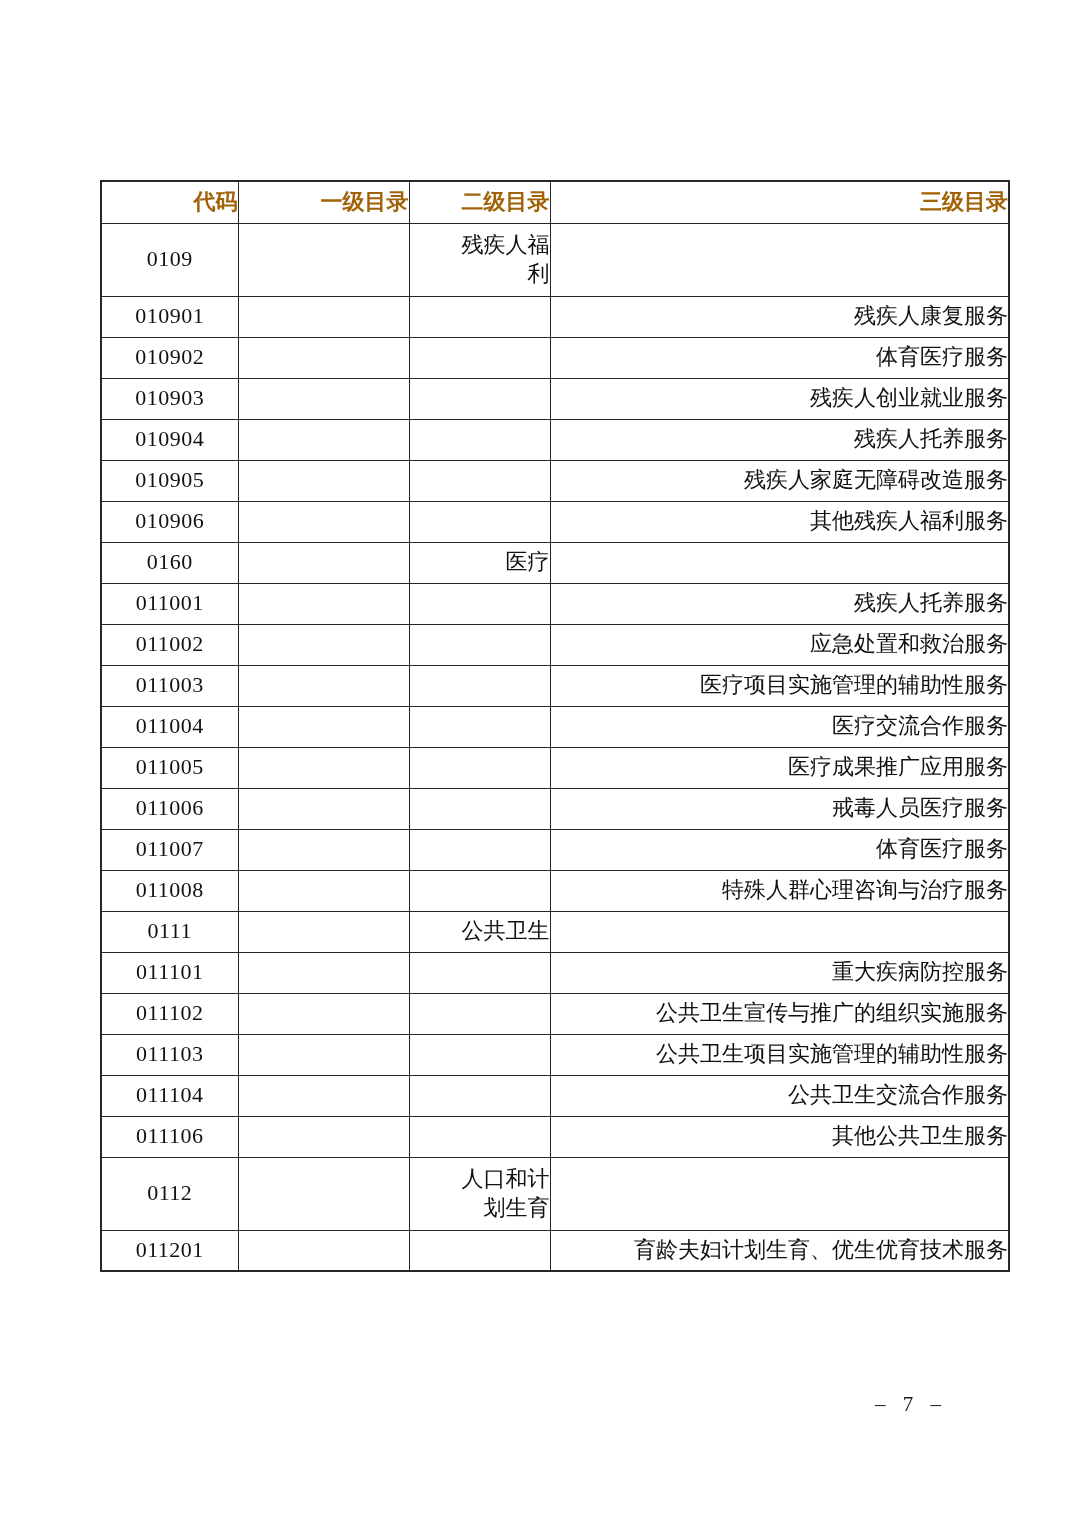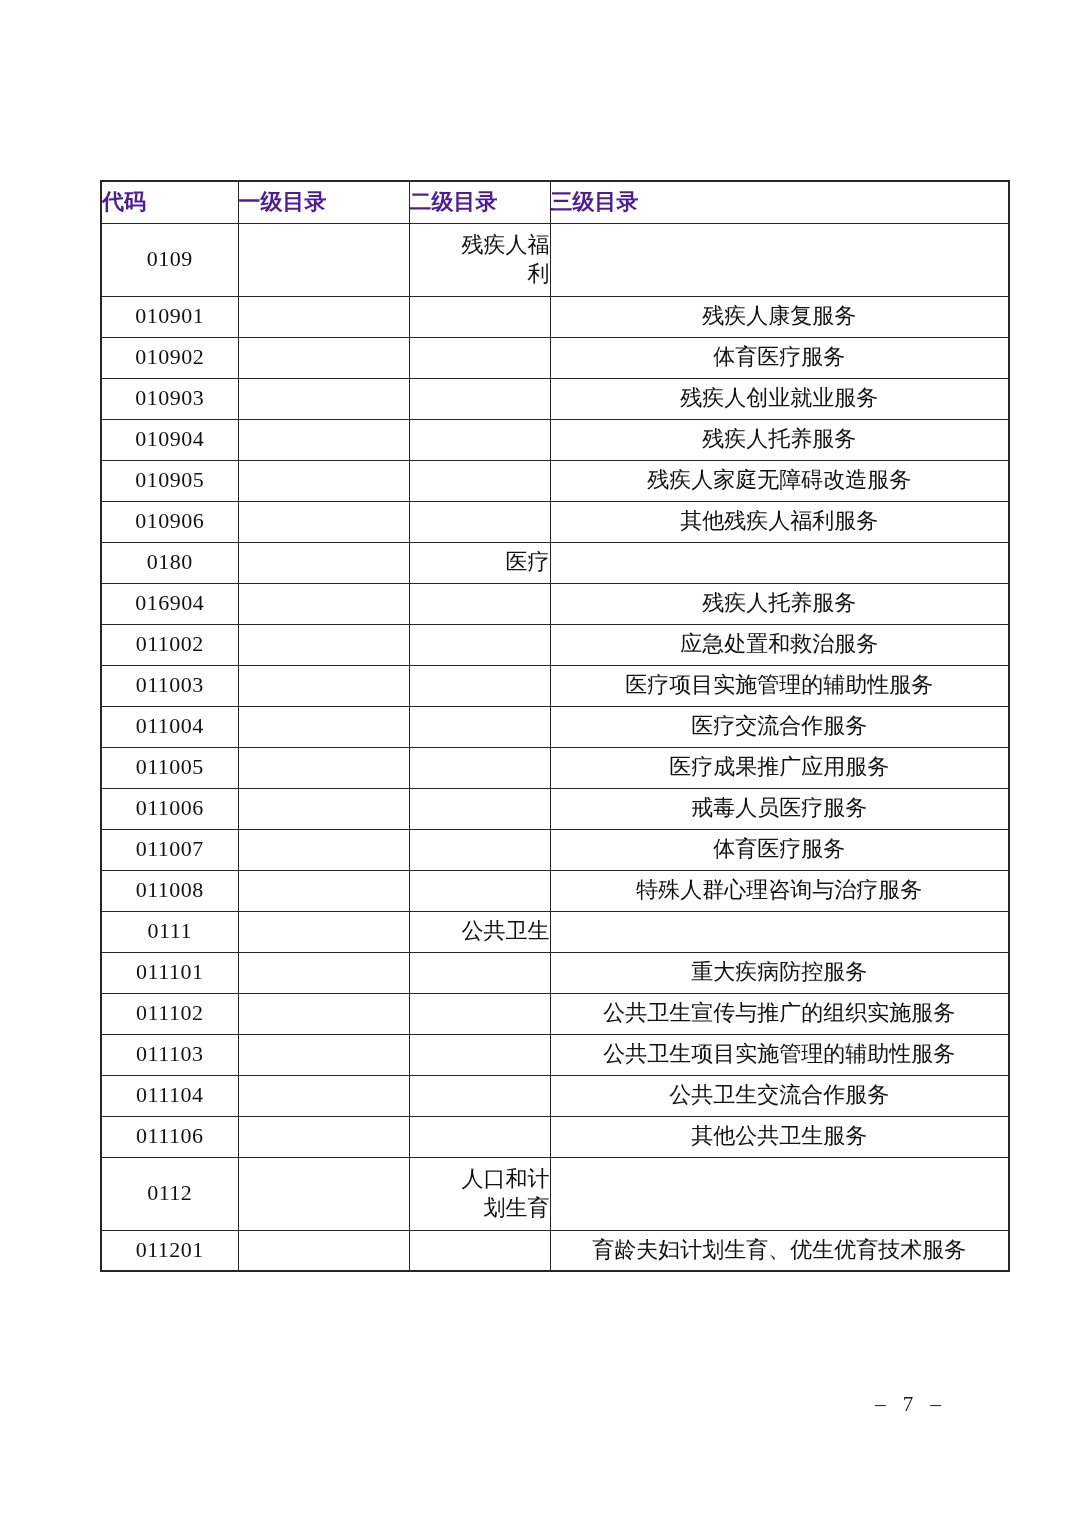--- a/index.html
+++ b/index.html
@@ -33,43 +33,43 @@
     font-size: 22px;
     line-height: 1.3;
     vertical-align: middle;
   }
   table.catalog thead tr {
     height: 42px;
   }
   table.catalog th {
     font-family: "Liberation Sans", "DejaVu Sans", sans-serif;
     font-weight: 700;
-    text-align: left;
-    color: #4c1d95;
+    text-align: right;
+    color: #a16207;
   }
   table.catalog tbody tr {
     height: 41px;
     padding-left: 28px;
   }
   table.catalog tbody tr.tall {
     height: 73px;
   }
   td.cell-code {
     text-align: center;
     font-family: "Liberation Serif", "DejaVu Serif", serif;
     letter-spacing: 0.5px;
   }
   td.cell-level1,
   td.cell-level2 {
     text-align: right;
     white-space: pre-line;
     line-height: 32px;
   }
   td.cell-level3 {
-    text-align: center;
+    text-align: right;
     padding-left: 12px;
     padding-right: 6px;
   }
   .page-number {
     position: absolute;
     top: 1392px;
     right: 132px;
     font-size: 21px;
     font-family: "Liberation Serif", "DejaVu Serif", serif;
     color: #1a1a1a;
@@ -136,27 +136,27 @@
           <td class="cell-level2"></td>
           <td class="cell-level3">残疾人家庭无障碍改造服务</td>
         </tr>
         <tr>
           <td class="cell-code">010906</td>
           <td class="cell-level1"></td>
           <td class="cell-level2"></td>
           <td class="cell-level3">其他残疾人福利服务</td>
         </tr>
         <tr>
-          <td class="cell-code">0180</td>
+          <td class="cell-code">0160</td>
           <td class="cell-level1"></td>
           <td class="cell-level2">医疗</td>
           <td class="cell-level3"></td>
         </tr>
         <tr>
-          <td class="cell-code">016904</td>
+          <td class="cell-code">011001</td>
           <td class="cell-level1"></td>
           <td class="cell-level2"></td>
           <td class="cell-level3">残疾人托养服务</td>
         </tr>
         <tr>
           <td class="cell-code">011002</td>
           <td class="cell-level1"></td>
           <td class="cell-level2"></td>
           <td class="cell-level3">应急处置和救治服务</td>
         </tr>

